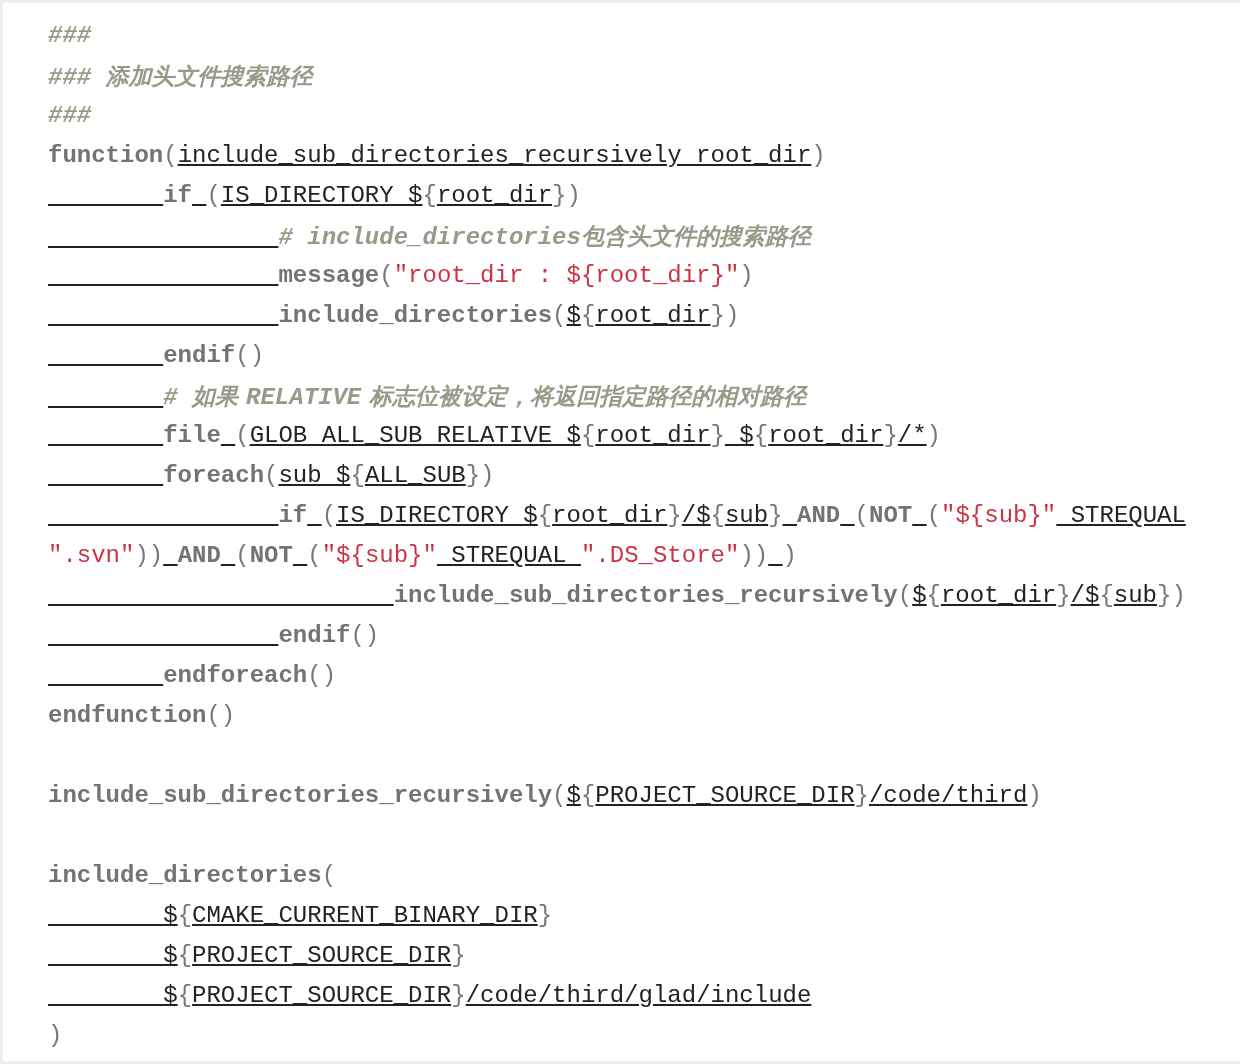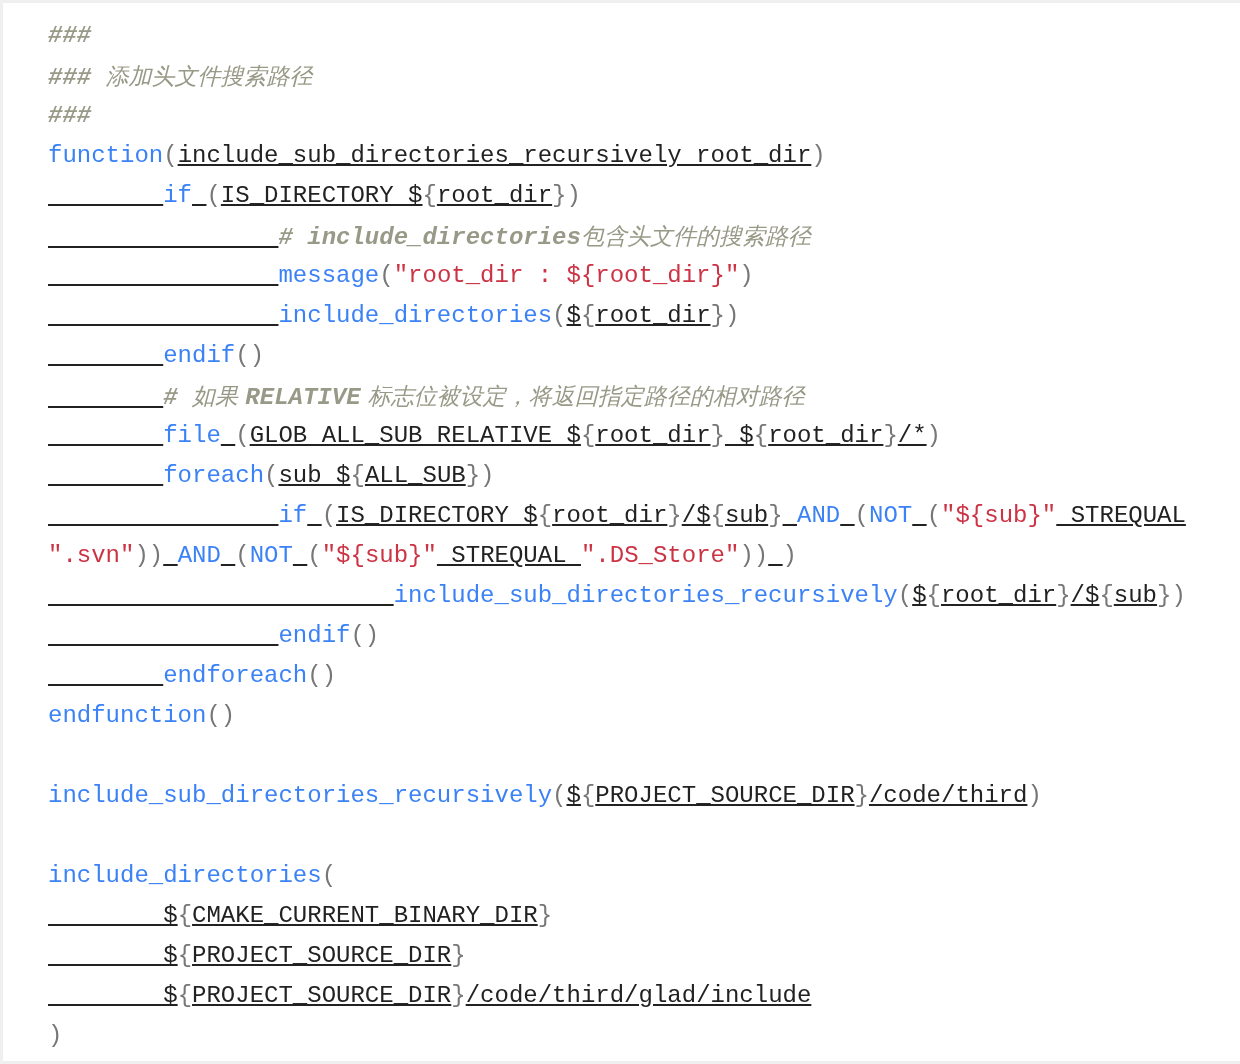--- a/index.html
+++ b/index.html
@@ -15,25 +15,25 @@
   .code {
     position: absolute; left: 45px; top: 13px;
     margin: 0; padding: 0;
     font-family: "Liberation Mono", "DejaVu Sans Mono", monospace;
     font-size: 24px;
     line-height: 40px;
     color: #222222;
     white-space: pre;
   }
   .line { display: block; height: 40px; }
-  .t-kw { font-weight: normal; color: #3b82f6; }
+  .t-kw { font-weight: bold; color: #737373; }
   .t-p { color: #777777; }
   .t-str { color: #cc3344; }
   .t-cm { color: #999988; font-style: italic; font-weight: bold; }
-  .t-cmcjk { color: #999988; font-style: italic; font-family: "DejaVu Sans", sans-serif; font-size: 23px; }
+  .t-cmcjk { color: #999988; font-style: italic; font-family: "DejaVu Sans", sans-serif; font-size: 23px; font-weight: bold; }
   .t-txt { color: #222222; text-decoration: underline; }
 </style>
 </head>
 <body>
 
 <div class="frame">
   <pre class="code" id="code"><span class="line"><span class="t-cm">###</span></span><span class="line"><span class="t-cm">### </span><span class="t-cmcjk">添加头文件搜索路径</span></span><span class="line"><span class="t-cm">###</span></span><span class="line"><span class="t-kw">function</span><span class="t-p">(</span><span class="t-txt">include_sub_directories_recursively root_dir</span><span class="t-p">)</span></span><span class="line"><span class="t-txt">        </span><span class="t-kw">if</span><span class="t-txt"> </span><span class="t-p">(</span><span class="t-txt">IS_DIRECTORY $</span><span class="t-p">{</span><span class="t-txt">root_dir</span><span class="t-p">})</span></span><span class="line"><span class="t-txt">                </span><span class="t-cm"># include_directories</span><span class="t-cmcjk">包含头文件的搜索路径</span></span><span class="line"><span class="t-txt">                </span><span class="t-kw">message</span><span class="t-p">(</span><span class="t-str">"root_dir : ${root_dir}"</span><span class="t-p">)</span></span><span class="line"><span class="t-txt">                </span><span class="t-kw">include_directories</span><span class="t-p">(</span><span class="t-txt">$</span><span class="t-p">{</span><span class="t-txt">root_dir</span><span class="t-p">})</span></span><span class="line"><span class="t-txt">        </span><span class="t-kw">endif</span><span class="t-p">()</span></span><span class="line"><span class="t-txt">        </span><span class="t-cm"># </span><span class="t-cmcjk">如果 </span><span class="t-cm">RELATIVE</span><span class="t-cmcjk"> 标志位被设定，将返回指定路径的相对路径</span></span><span class="line"><span class="t-txt">        </span><span class="t-kw">file</span><span class="t-txt"> </span><span class="t-p">(</span><span class="t-txt">GLOB ALL_SUB RELATIVE $</span><span class="t-p">{</span><span class="t-txt">root_dir</span><span class="t-p">}</span><span class="t-txt"> $</span><span class="t-p">{</span><span class="t-txt">root_dir</span><span class="t-p">}</span><span class="t-txt">/*</span><span class="t-p">)</span></span><span class="line"><span class="t-txt">        </span><span class="t-kw">foreach</span><span class="t-p">(</span><span class="t-txt">sub $</span><span class="t-p">{</span><span class="t-txt">ALL_SUB</span><span class="t-p">})</span></span><span class="line"><span class="t-txt">                </span><span class="t-kw">if</span><span class="t-txt"> </span><span class="t-p">(</span><span class="t-txt">IS_DIRECTORY $</span><span class="t-p">{</span><span class="t-txt">root_dir</span><span class="t-p">}</span><span class="t-txt">/$</span><span class="t-p">{</span><span class="t-txt">sub</span><span class="t-p">}</span><span class="t-txt"> </span><span class="t-kw">AND</span><span class="t-txt"> </span><span class="t-p">(</span><span class="t-kw">NOT</span><span class="t-txt"> </span><span class="t-p">(</span><span class="t-str">"${sub}"</span><span class="t-txt"> STREQUAL</span></span><span class="line"><span class="t-str">".svn"</span><span class="t-p">))</span><span class="t-txt"> </span><span class="t-kw">AND</span><span class="t-txt"> </span><span class="t-p">(</span><span class="t-kw">NOT</span><span class="t-txt"> </span><span class="t-p">(</span><span class="t-str">"${sub}"</span><span class="t-txt"> STREQUAL </span><span class="t-str">".DS_Store"</span><span class="t-p">))</span><span class="t-txt"> </span><span class="t-p">)</span></span><span class="line"><span class="t-txt">                        </span><span class="t-kw">include_sub_directories_recursively</span><span class="t-p">(</span><span class="t-txt">$</span><span class="t-p">{</span><span class="t-txt">root_dir</span><span class="t-p">}</span><span class="t-txt">/$</span><span class="t-p">{</span><span class="t-txt">sub</span><span class="t-p">})</span></span><span class="line"><span class="t-txt">                </span><span class="t-kw">endif</span><span class="t-p">()</span></span><span class="line"><span class="t-txt">        </span><span class="t-kw">endforeach</span><span class="t-p">()</span></span><span class="line"><span class="t-kw">endfunction</span><span class="t-p">()</span></span><span class="line">​</span><span class="line"><span class="t-kw">include_sub_directories_recursively</span><span class="t-p">(</span><span class="t-txt">$</span><span class="t-p">{</span><span class="t-txt">PROJECT_SOURCE_DIR</span><span class="t-p">}</span><span class="t-txt">/code/third</span><span class="t-p">)</span></span><span class="line">​</span><span class="line"><span class="t-kw">include_directories</span><span class="t-p">(</span></span><span class="line"><span class="t-txt">        $</span><span class="t-p">{</span><span class="t-txt">CMAKE_CURRENT_BINARY_DIR</span><span class="t-p">}</span></span><span class="line"><span class="t-txt">        $</span><span class="t-p">{</span><span class="t-txt">PROJECT_SOURCE_DIR</span><span class="t-p">}</span></span><span class="line"><span class="t-txt">        $</span><span class="t-p">{</span><span class="t-txt">PROJECT_SOURCE_DIR</span><span class="t-p">}</span><span class="t-txt">/code/third/glad/include</span></span><span class="line"><span class="t-p">)</span></span></pre>
 </div>
 
 </body></html>

